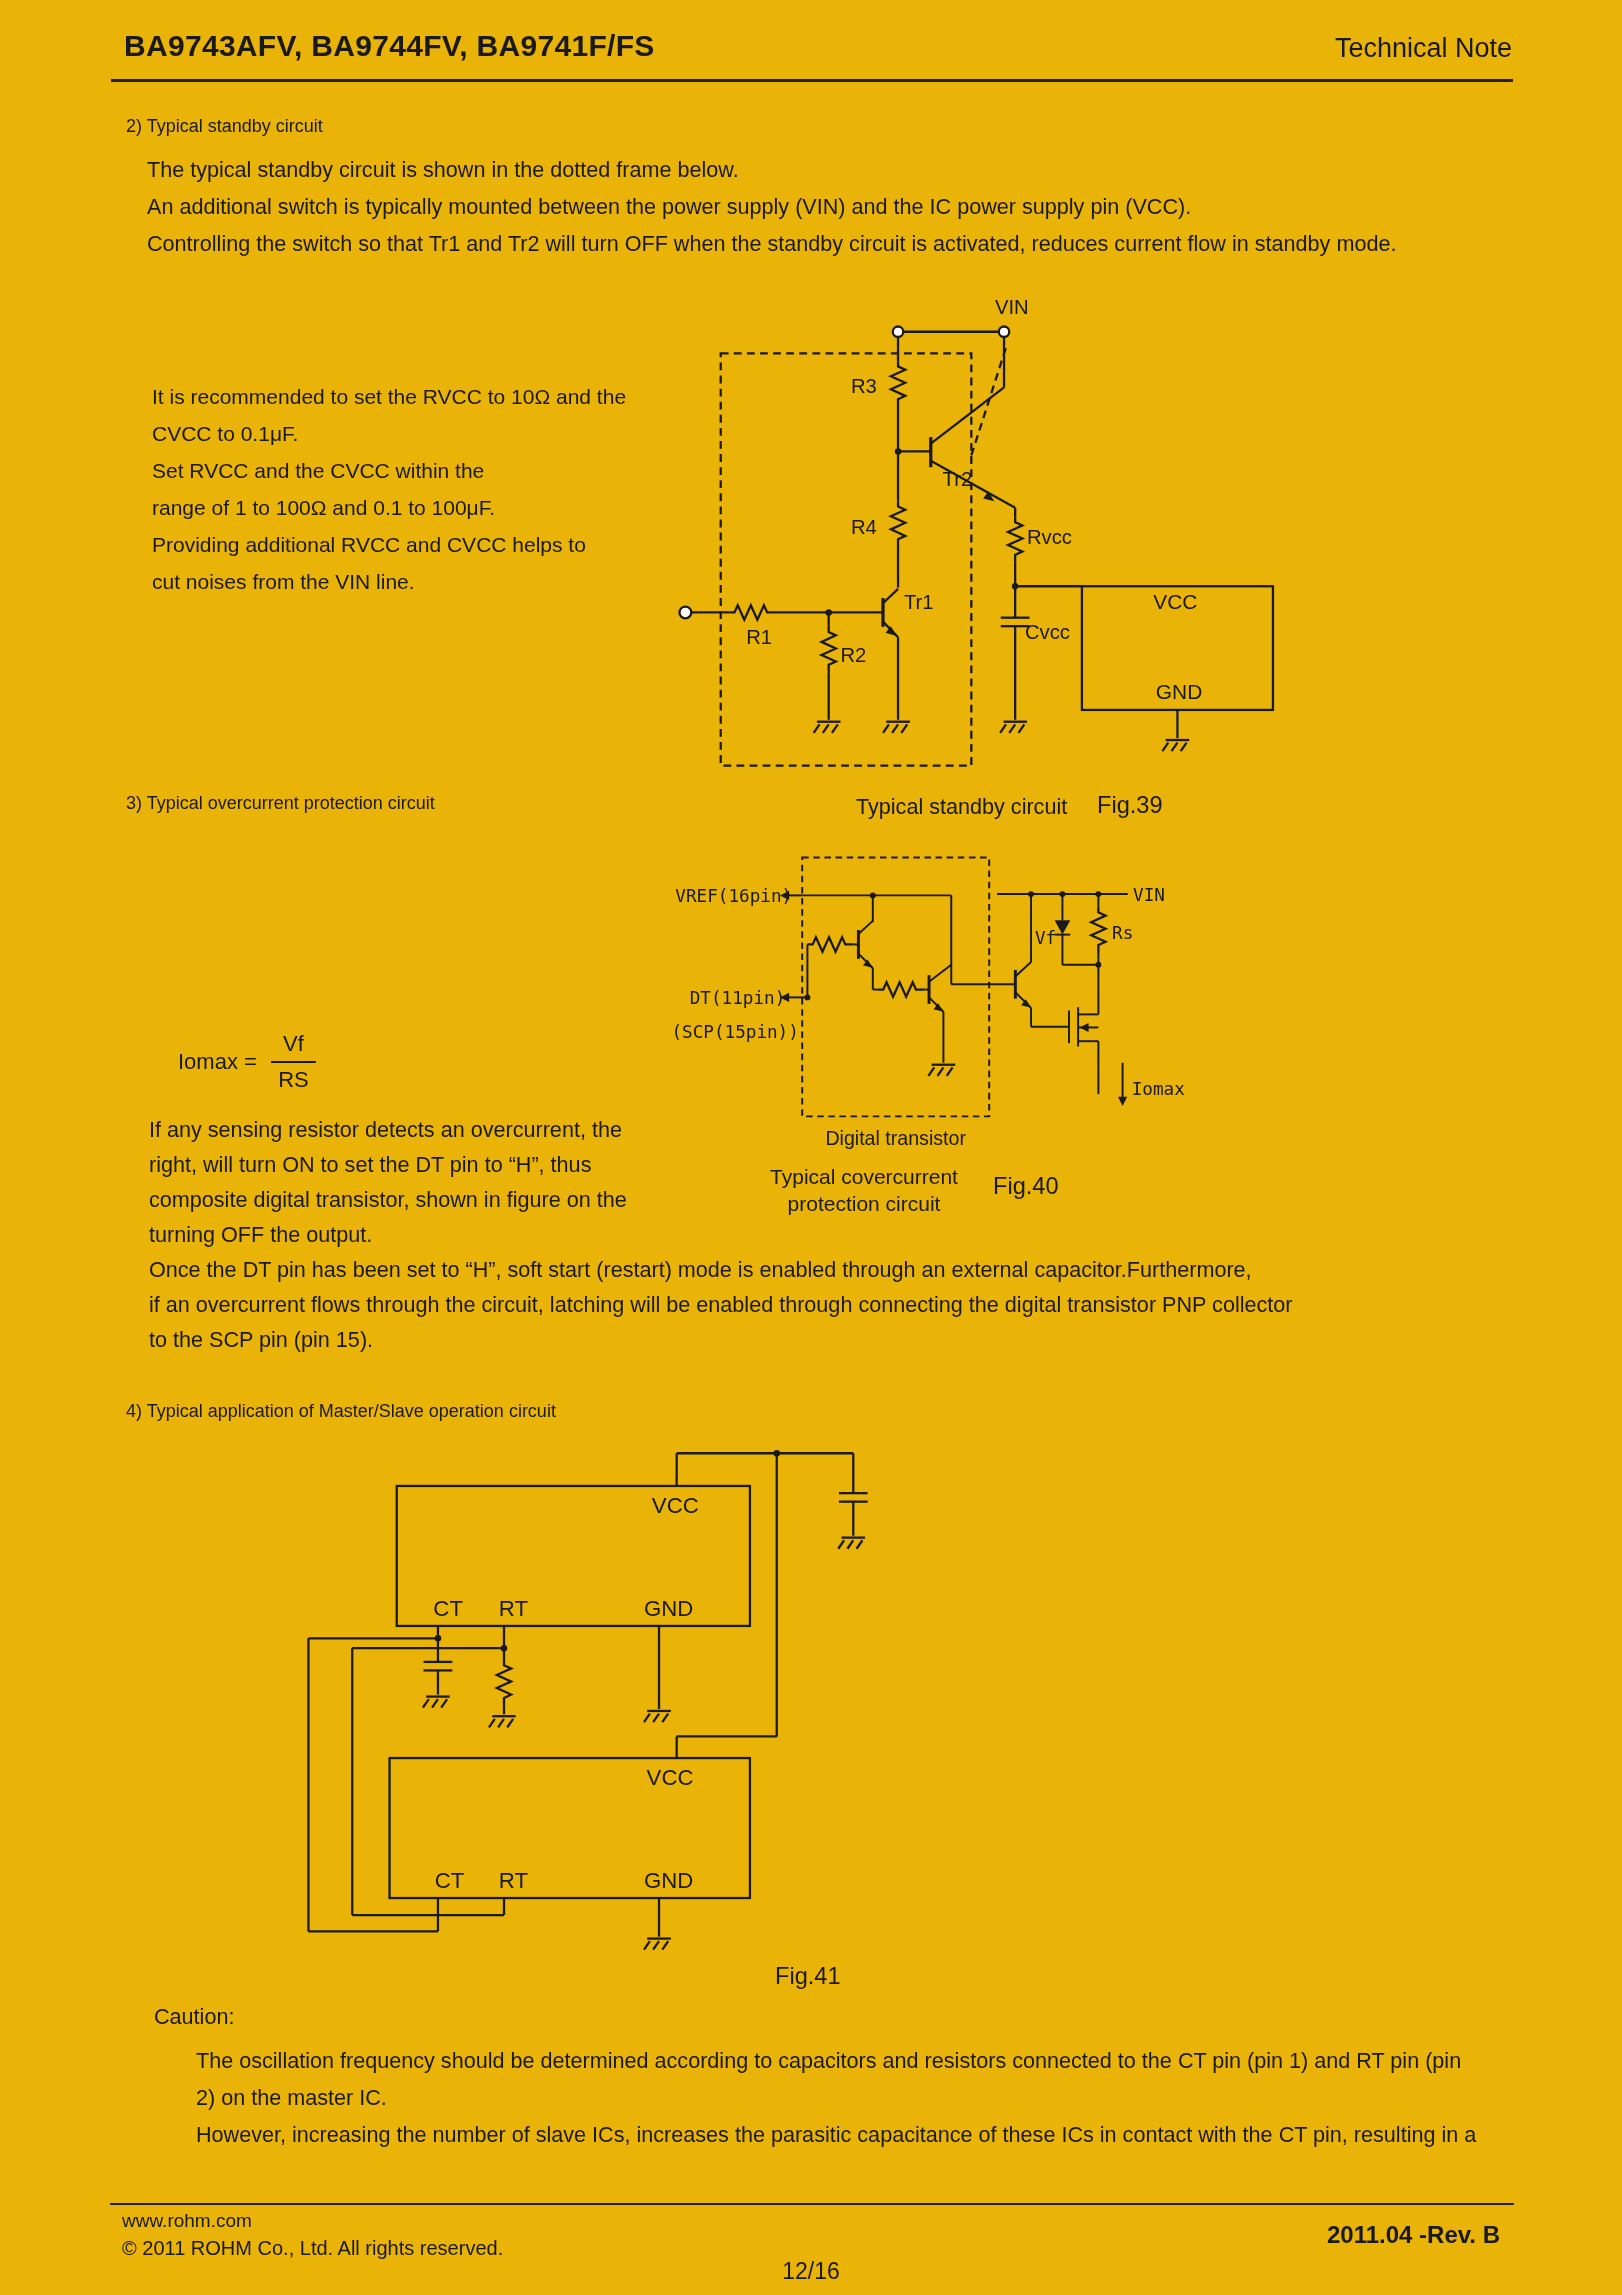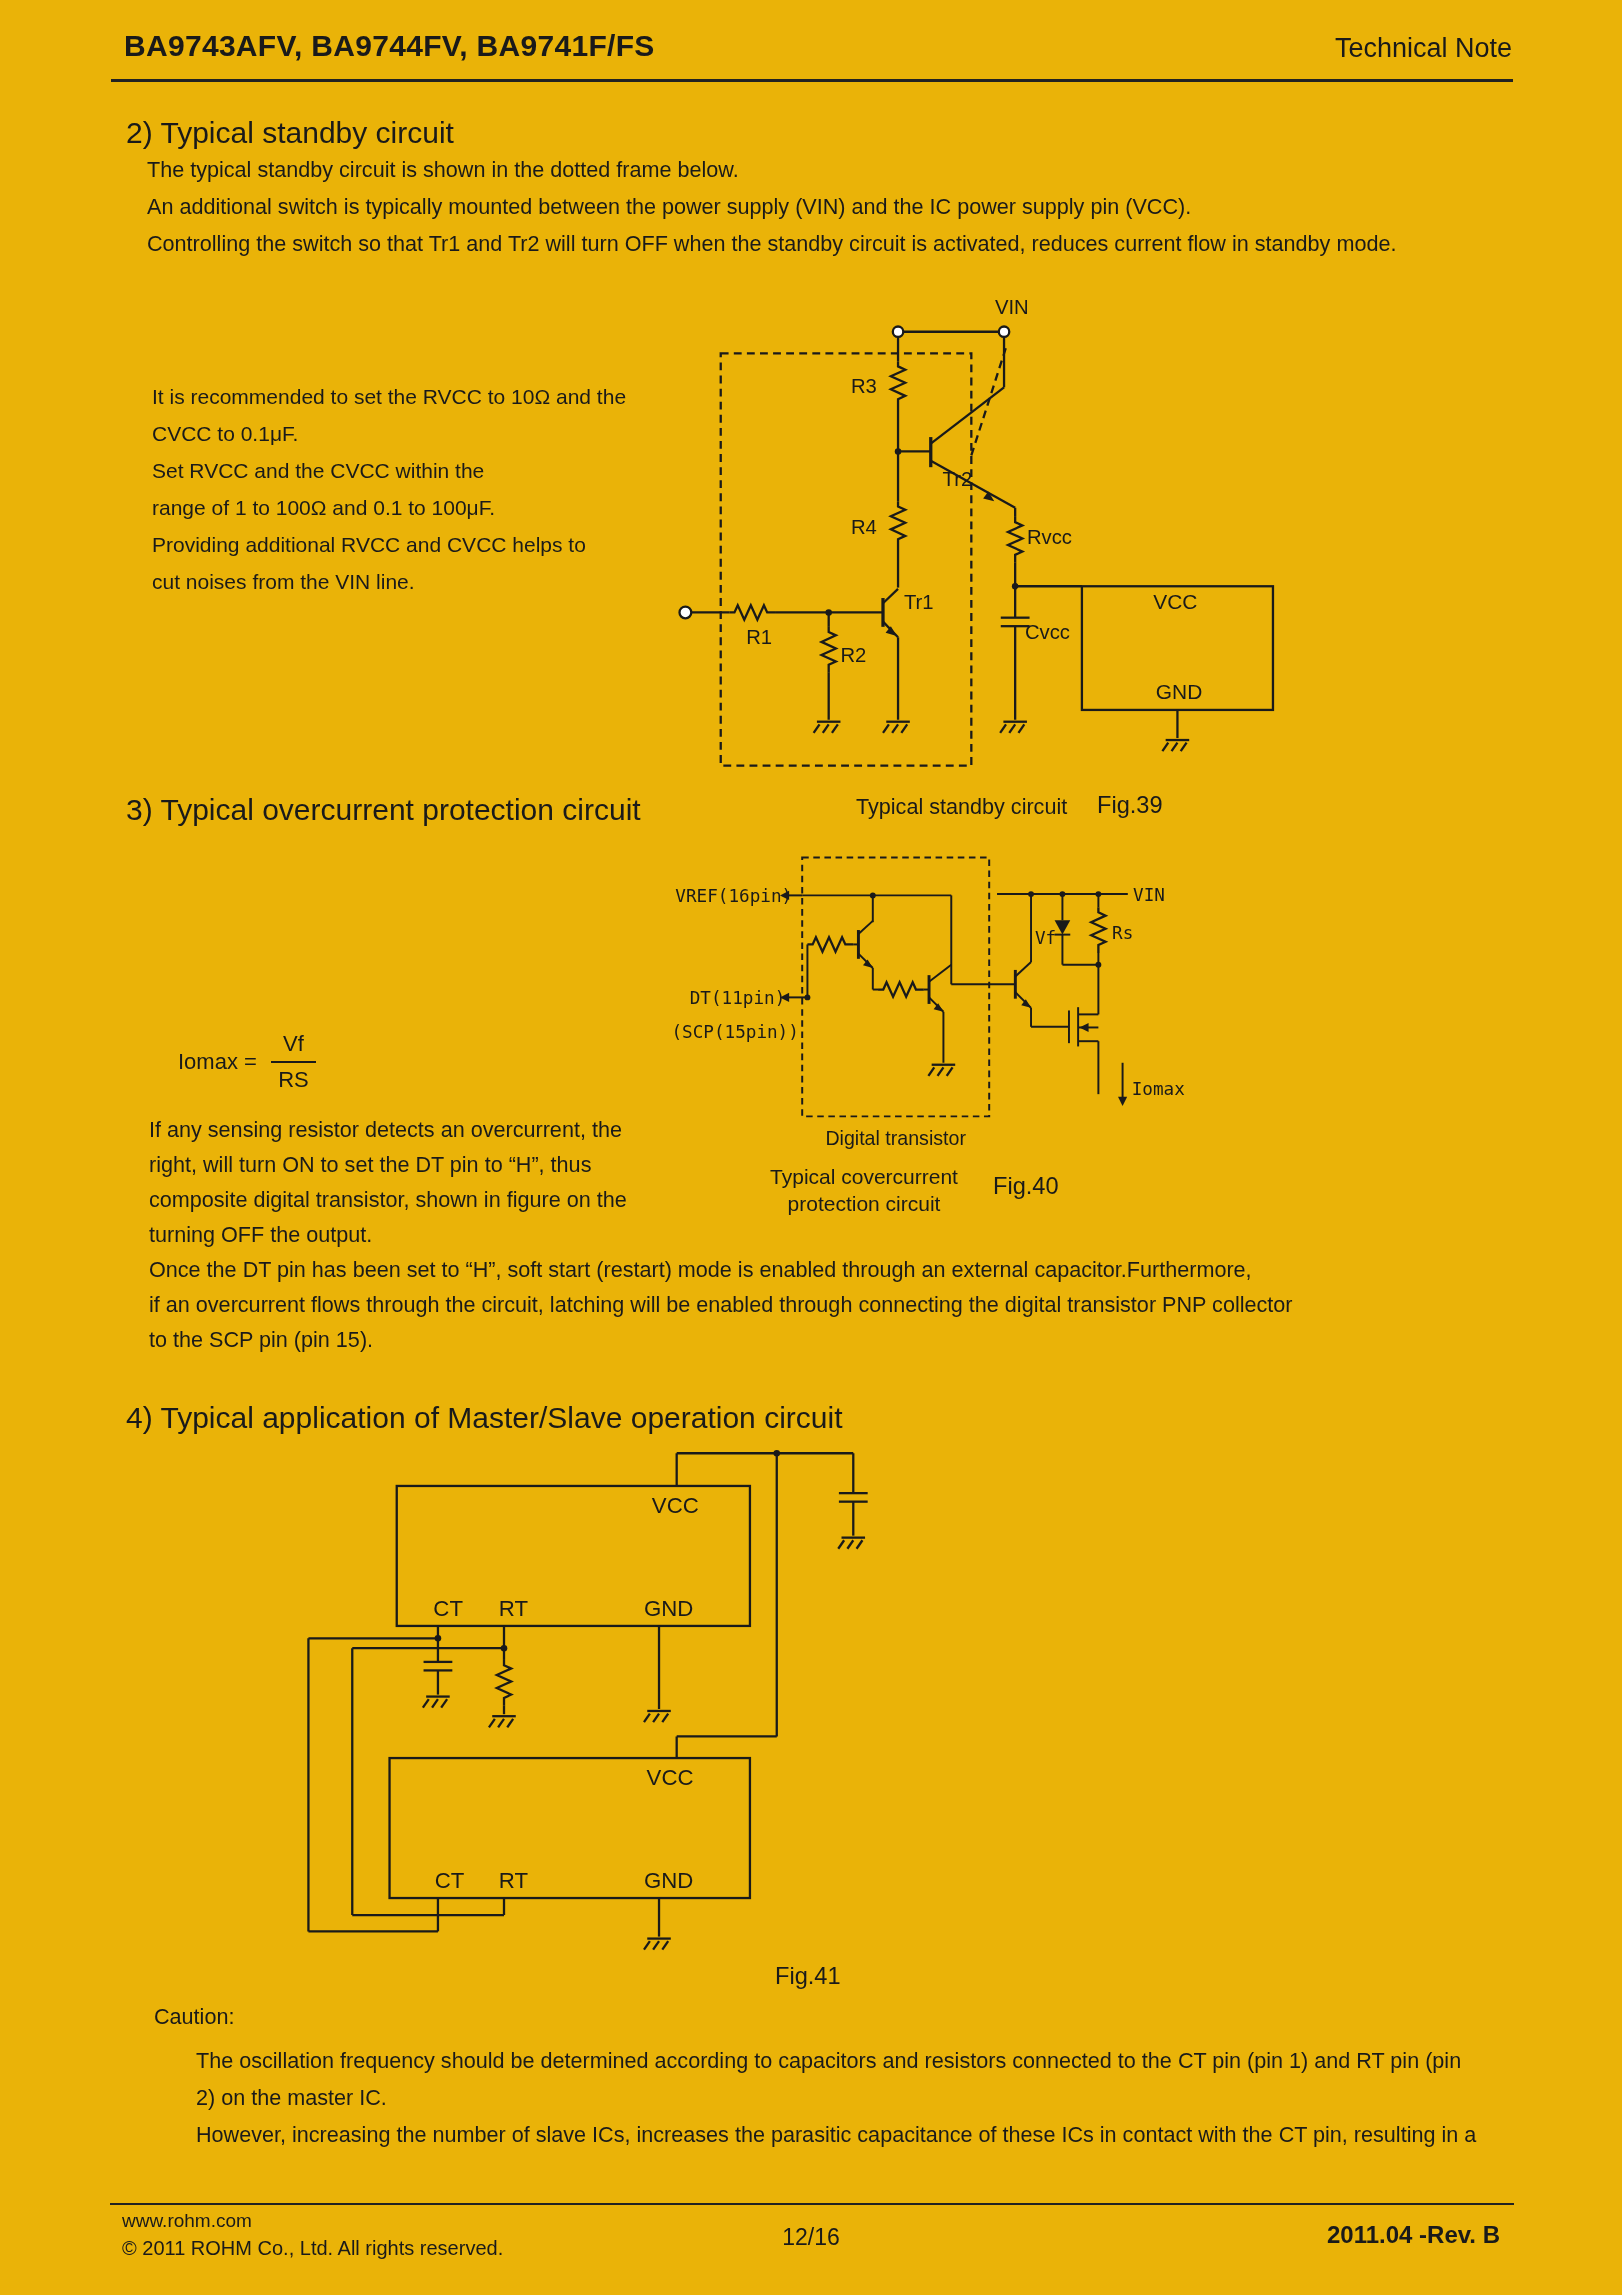--- a/index.html
+++ b/index.html
@@ -4,35 +4,35 @@
 <style>
   html,body { margin:0; padding:0; background:#e8e8e8; }
   .page {
     position:relative; width:1622px; height:2295px; background:#eab308;
     font-family:"Liberation Sans", sans-serif; color:#1a1a1a; overflow:hidden;
   }
   .abs { position:absolute; }
   .rule { background:#222222; }
   .h-title { font-size:30px; font-weight:bold; letter-spacing:0.3px; }
   .h-right { font-size:27px; }
-  .sec-heading { font-size:30px;text-align:center; }
+  .sec-heading { font-size:18px;text-align:center; }
   .body-lines { font-size:21.6px; line-height:37px; white-space:nowrap; }
   .note-lines { font-size:21px; line-height:37px; white-space:nowrap; }
   .para54 { font-size:21.6px; line-height:35px; white-space:nowrap; }
   .para53 { font-size:21.6px; line-height:35px; white-space:nowrap; }
   .caution-lines { font-size:21.6px; line-height:37px; white-space:nowrap; }
   .fig-caption { font-size:21.6px;margin-left:13px; }
   .fig-num { font-size:23.6px; }
   .formula { display:flex; align-items:center; gap:14.4px; font-size:22px; }
   .frac { display:inline-flex; flex-direction:column; text-align:center; }
   .frac .num { border-bottom:2px solid #1a1a1a; padding:0 11.8px 3.9px 11.8px; }
   .frac .den { padding-top:3.9px; }
   .footer-site { font-size:19px; }
   .footer-copy { font-size:20px; }
-  .footer-page { font-size:23px; text-align:center; }
+  .footer-page { font-size:23px; text-align:center;margin-top:34px; }
   .footer-rev { font-size:24px; font-weight:bold; }
   svg text { font-family:"Liberation Sans", sans-serif; }
   svg text.mono { font-family:"DejaVu Sans Mono", monospace; }
 </style>
 </head>
 <body>
 
 <div class="page">
 
   <div class="abs h-title" style="left:124px;top:29px">BA9743AFV, BA9744FV, BA9741F/FS</div>

